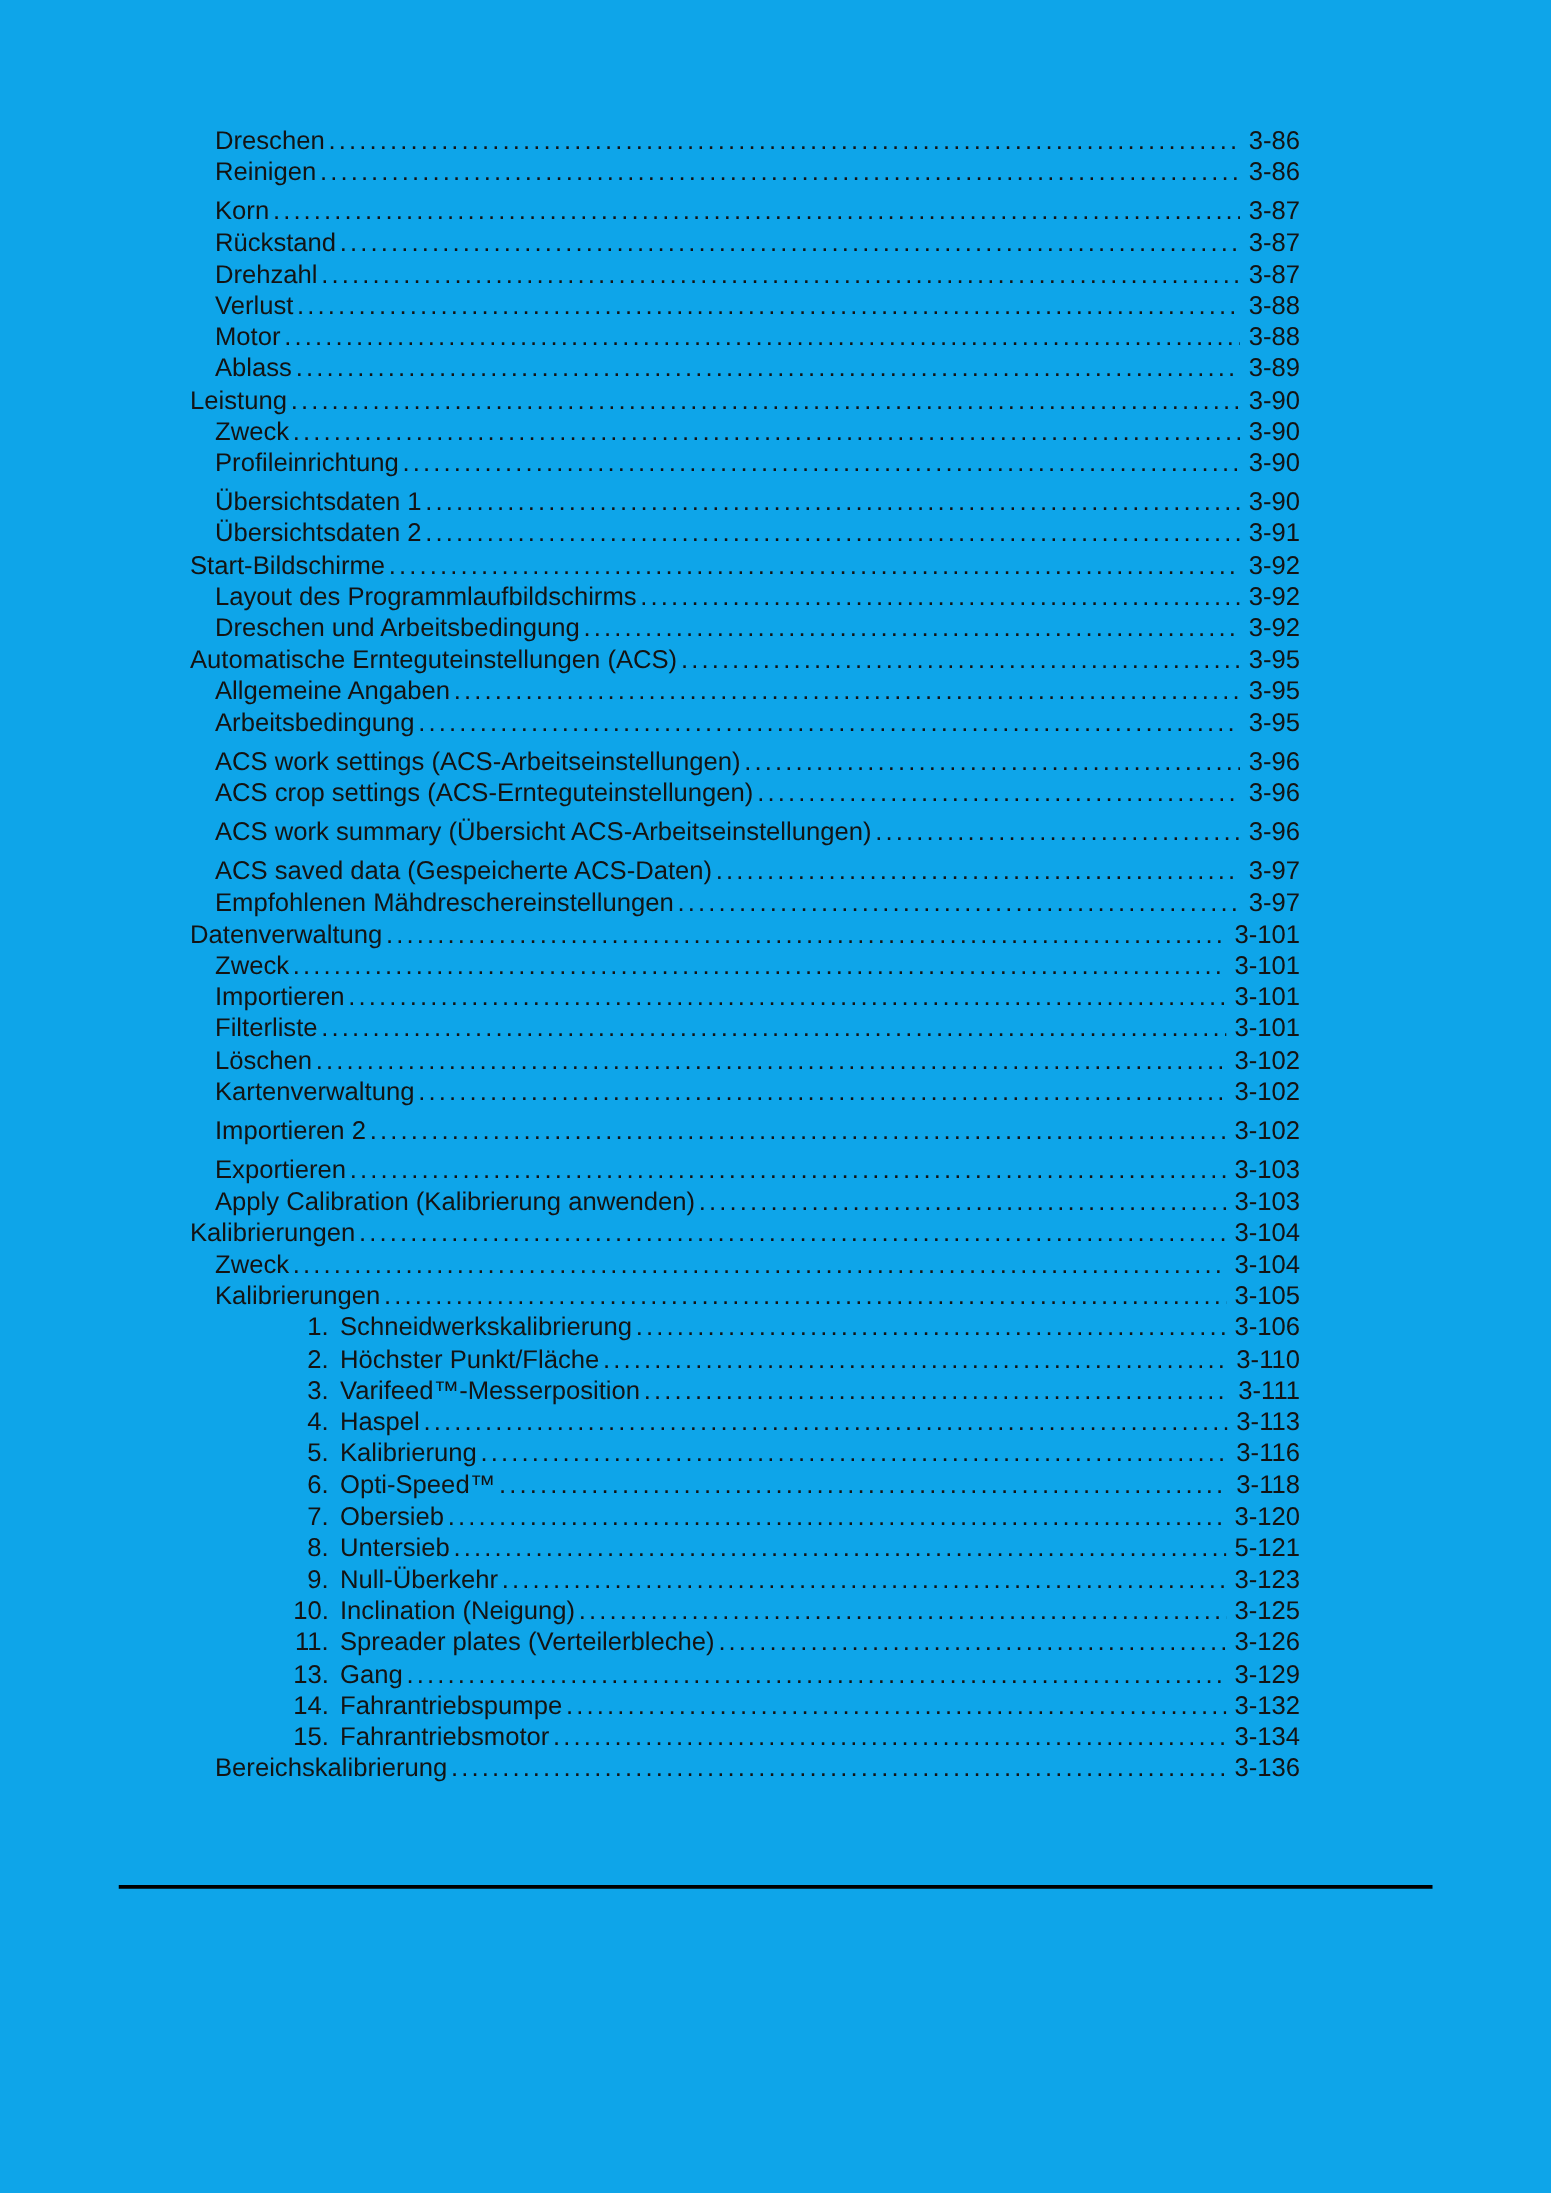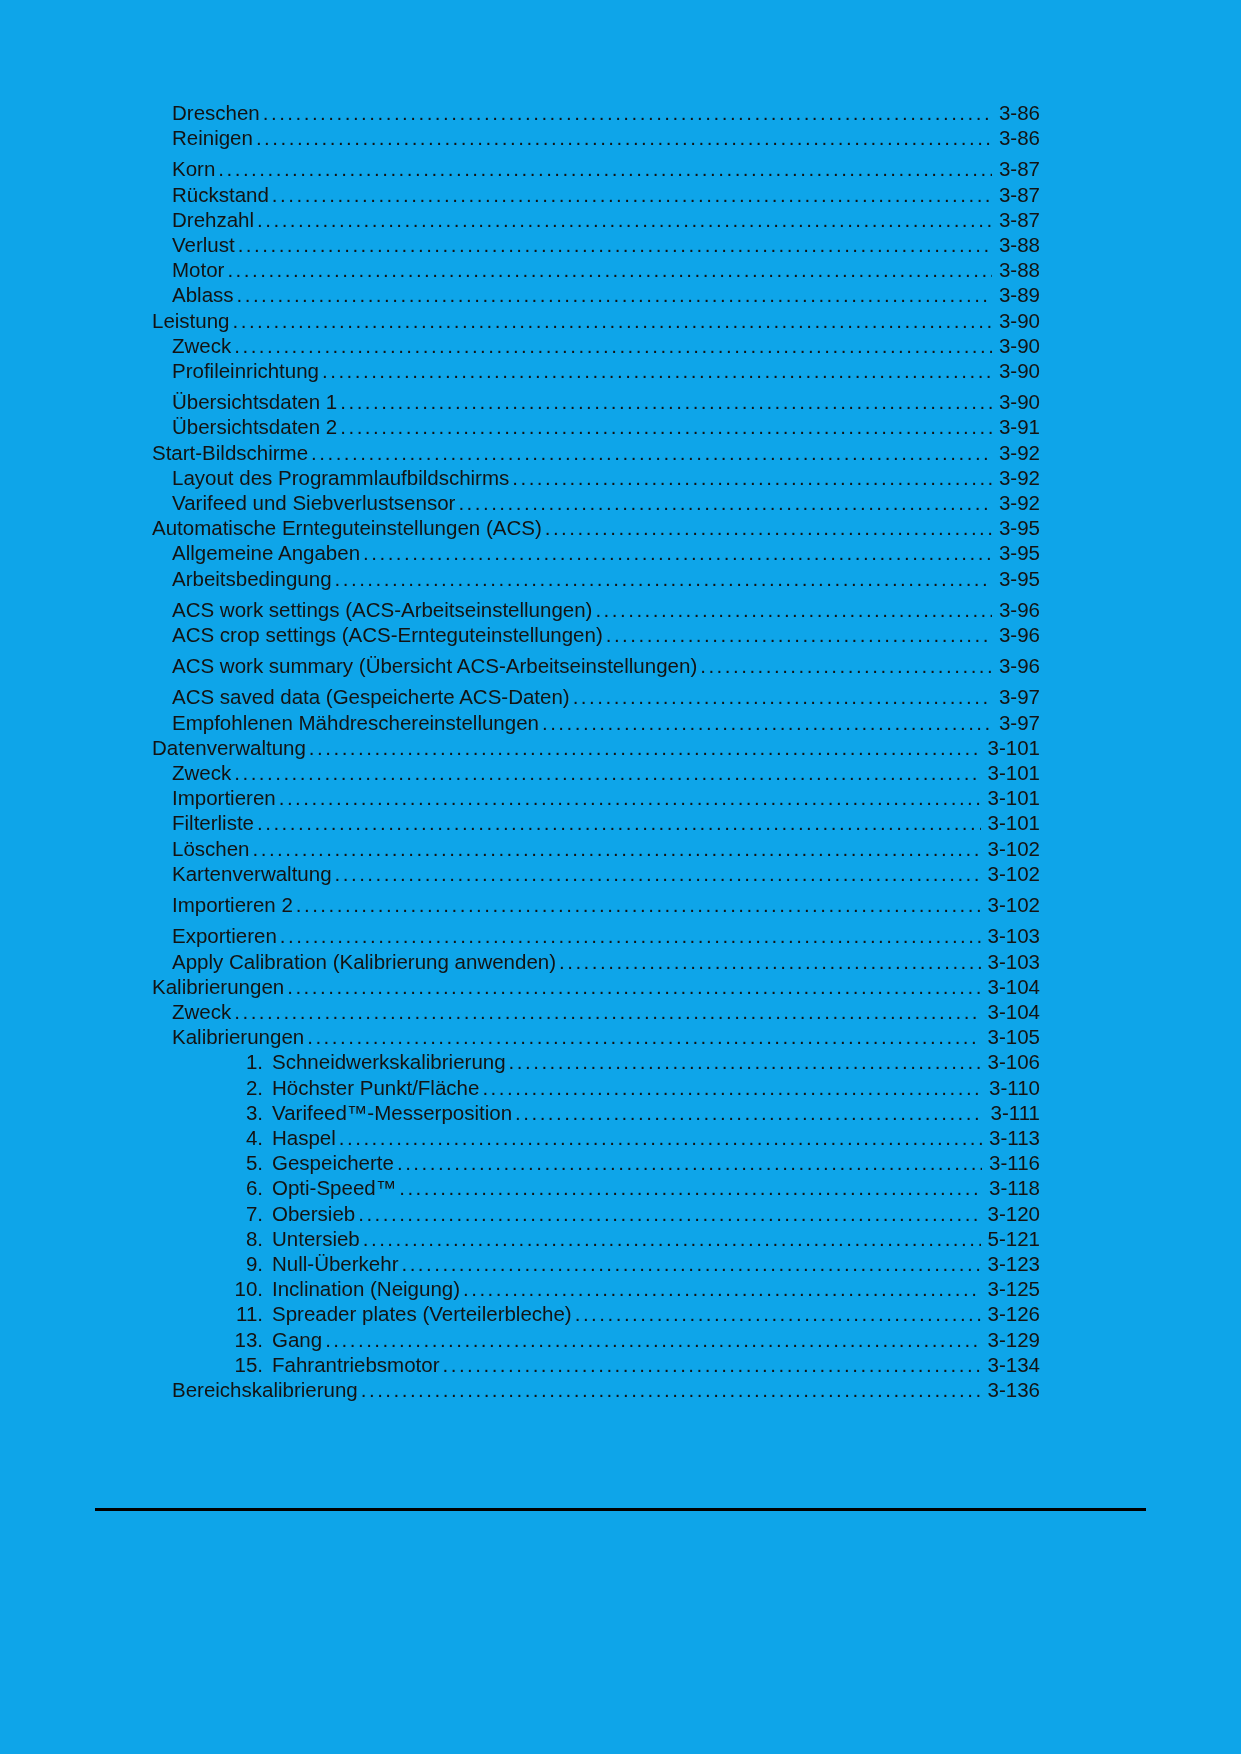--- a/index.html
+++ b/index.html
@@ -151,21 +151,21 @@
     <span class="pagenum">3-92</span>
   </div>
       <div class="row level-1">
 
     <span class="label">Layout des Programmlaufbildschirms</span>
     <span class="leader"></span>
     <span class="pagenum">3-92</span>
   </div>
       <div class="row level-1">
 
-    <span class="label">Varifeed und Siebverlustsensor</span>
+    <span class="label">Dreschen und Arbeitsbedingung</span>
     <span class="leader"></span>
     <span class="pagenum">3-92</span>
   </div>
       <div class="row level-0">
 
     <span class="label">Automatische Ernteguteinstellungen (ACS)</span>
     <span class="leader"></span>
     <span class="pagenum">3-95</span>
   </div>
       <div class="row level-1">
@@ -301,21 +301,21 @@
     <span class="pagenum">3-111</span>
   </div>
       <div class="row level-2">
     <span class="num">4.</span>
     <span class="label">Haspel</span>
     <span class="leader"></span>
     <span class="pagenum">3-113</span>
   </div>
       <div class="row level-2">
     <span class="num">5.</span>
-    <span class="label">Gespeicherte</span>
+    <span class="label">Kalibrierung</span>
     <span class="leader"></span>
     <span class="pagenum">3-116</span>
   </div>
       <div class="row level-2">
     <span class="num">6.</span>
     <span class="label"><span class="bold">Opti-Speed™</span></span>
     <span class="leader"></span>
     <span class="pagenum">3-118</span>
   </div>
       <div class="row level-2">
@@ -346,20 +346,26 @@
     <span class="num">11.</span>
     <span class="label">Spreader plates (Verteilerbleche)</span>
     <span class="leader"></span>
     <span class="pagenum">3-126</span>
   </div>
       <div class="row level-2">
     <span class="num">13.</span>
     <span class="label">Gang</span>
     <span class="leader"></span>
     <span class="pagenum">3-129</span>
+  </div>
+      <div class="row level-2">
+    <span class="num">14.</span>
+    <span class="label">Fahrantriebspumpe</span>
+    <span class="leader"></span>
+    <span class="pagenum">3-132</span>
   </div>
       <div class="row level-2">
     <span class="num">15.</span>
     <span class="label">Fahrantriebsmotor</span>
     <span class="leader"></span>
     <span class="pagenum">3-134</span>
   </div>
       <div class="row level-1">
 
     <span class="label">Bereichskalibrierung</span>

